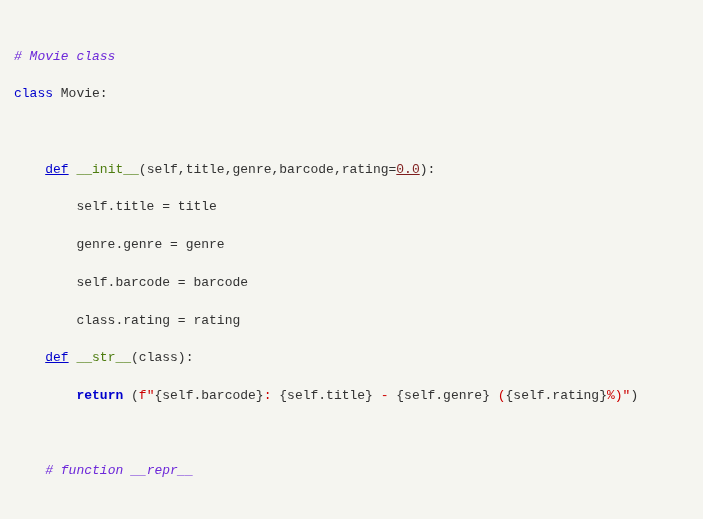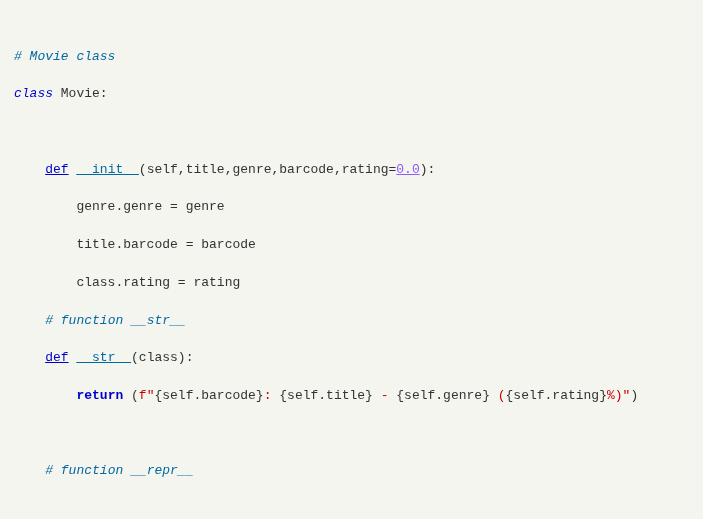--- a/index.html
+++ b/index.html
@@ -23,42 +23,42 @@
       overflow-x: auto;
       white-space: pre;
     }
 
     .line {
       display: block;
       white-space: pre;
     }
 
     
-    .comment   { color: #0369a1; font-style: italic; }
+    .comment   { color: #6d28d9; font-style: italic; }
     .kw-def    { color: #0000cc; text-decoration: underline; }
-    .kw-class  { color: #0000cc; font-style: italic; }
+    .kw-class  { color: #0000cc; }
     .kw-return { color: #0000cc; font-weight: bold; }
-    .func-name { color: #0369a1; text-decoration: underline; }
+    .func-name { color: #4d7c0f; }
     .string    { color: #cc0000; }
-    .number    { color: #8b5cf6; text-decoration: underline; }
+    .number    { color: #7f1d1d; text-decoration: underline; }
     .plain     { color: #333333; }
   </style>
 </head>
 <body>
 
 <div class="code-container">
 
 <span class="line"><span class="comment"># Movie class</span></span>
 <span class="line"><span class="kw-class">class</span><span class="plain"> Movie:</span></span>
 <span class="line"><span class="plain">    </span></span>
 <span class="line"><span class="plain">    </span><span class="kw-def">def</span><span class="plain"> </span><span class="func-name">__init__</span><span class="plain">(self,title,genre,barcode,rating=</span><span class="number">0.0</span><span class="plain">):</span></span>
+<span class="line"><span class="plain">        self.title = title</span></span>
 <span class="line"><span class="plain">        genre.genre = genre</span></span>
-<span class="line"><span class="plain">        title.barcode = barcode</span></span>
+<span class="line"><span class="plain">        self.barcode = barcode</span></span>
 <span class="line"><span class="plain">        class.rating = rating</span></span>
-<span class="line"><span class="plain">    </span><span class="comment"># function __str__</span></span>
 <span class="line"><span class="plain">    </span><span class="kw-def">def</span><span class="plain"> </span><span class="func-name">__str__</span><span class="plain">(class):</span></span>
 <span class="line"><span class="plain">        </span><span class="kw-return">return</span><span class="plain"> (</span><span class="string">f"</span><span class="plain">{self.barcode}</span><span class="string">: </span><span class="plain">{self.title}</span><span class="string"> - </span><span class="plain">{self.genre}</span><span class="string"> (</span><span class="plain">{self.rating}</span><span class="string">%)"</span><span class="plain">)</span></span>
 <span class="line"> </span>
 <span class="line"><span class="plain">    </span><span class="comment"># function __repr__</span></span>
 
 
 
 
 
 

